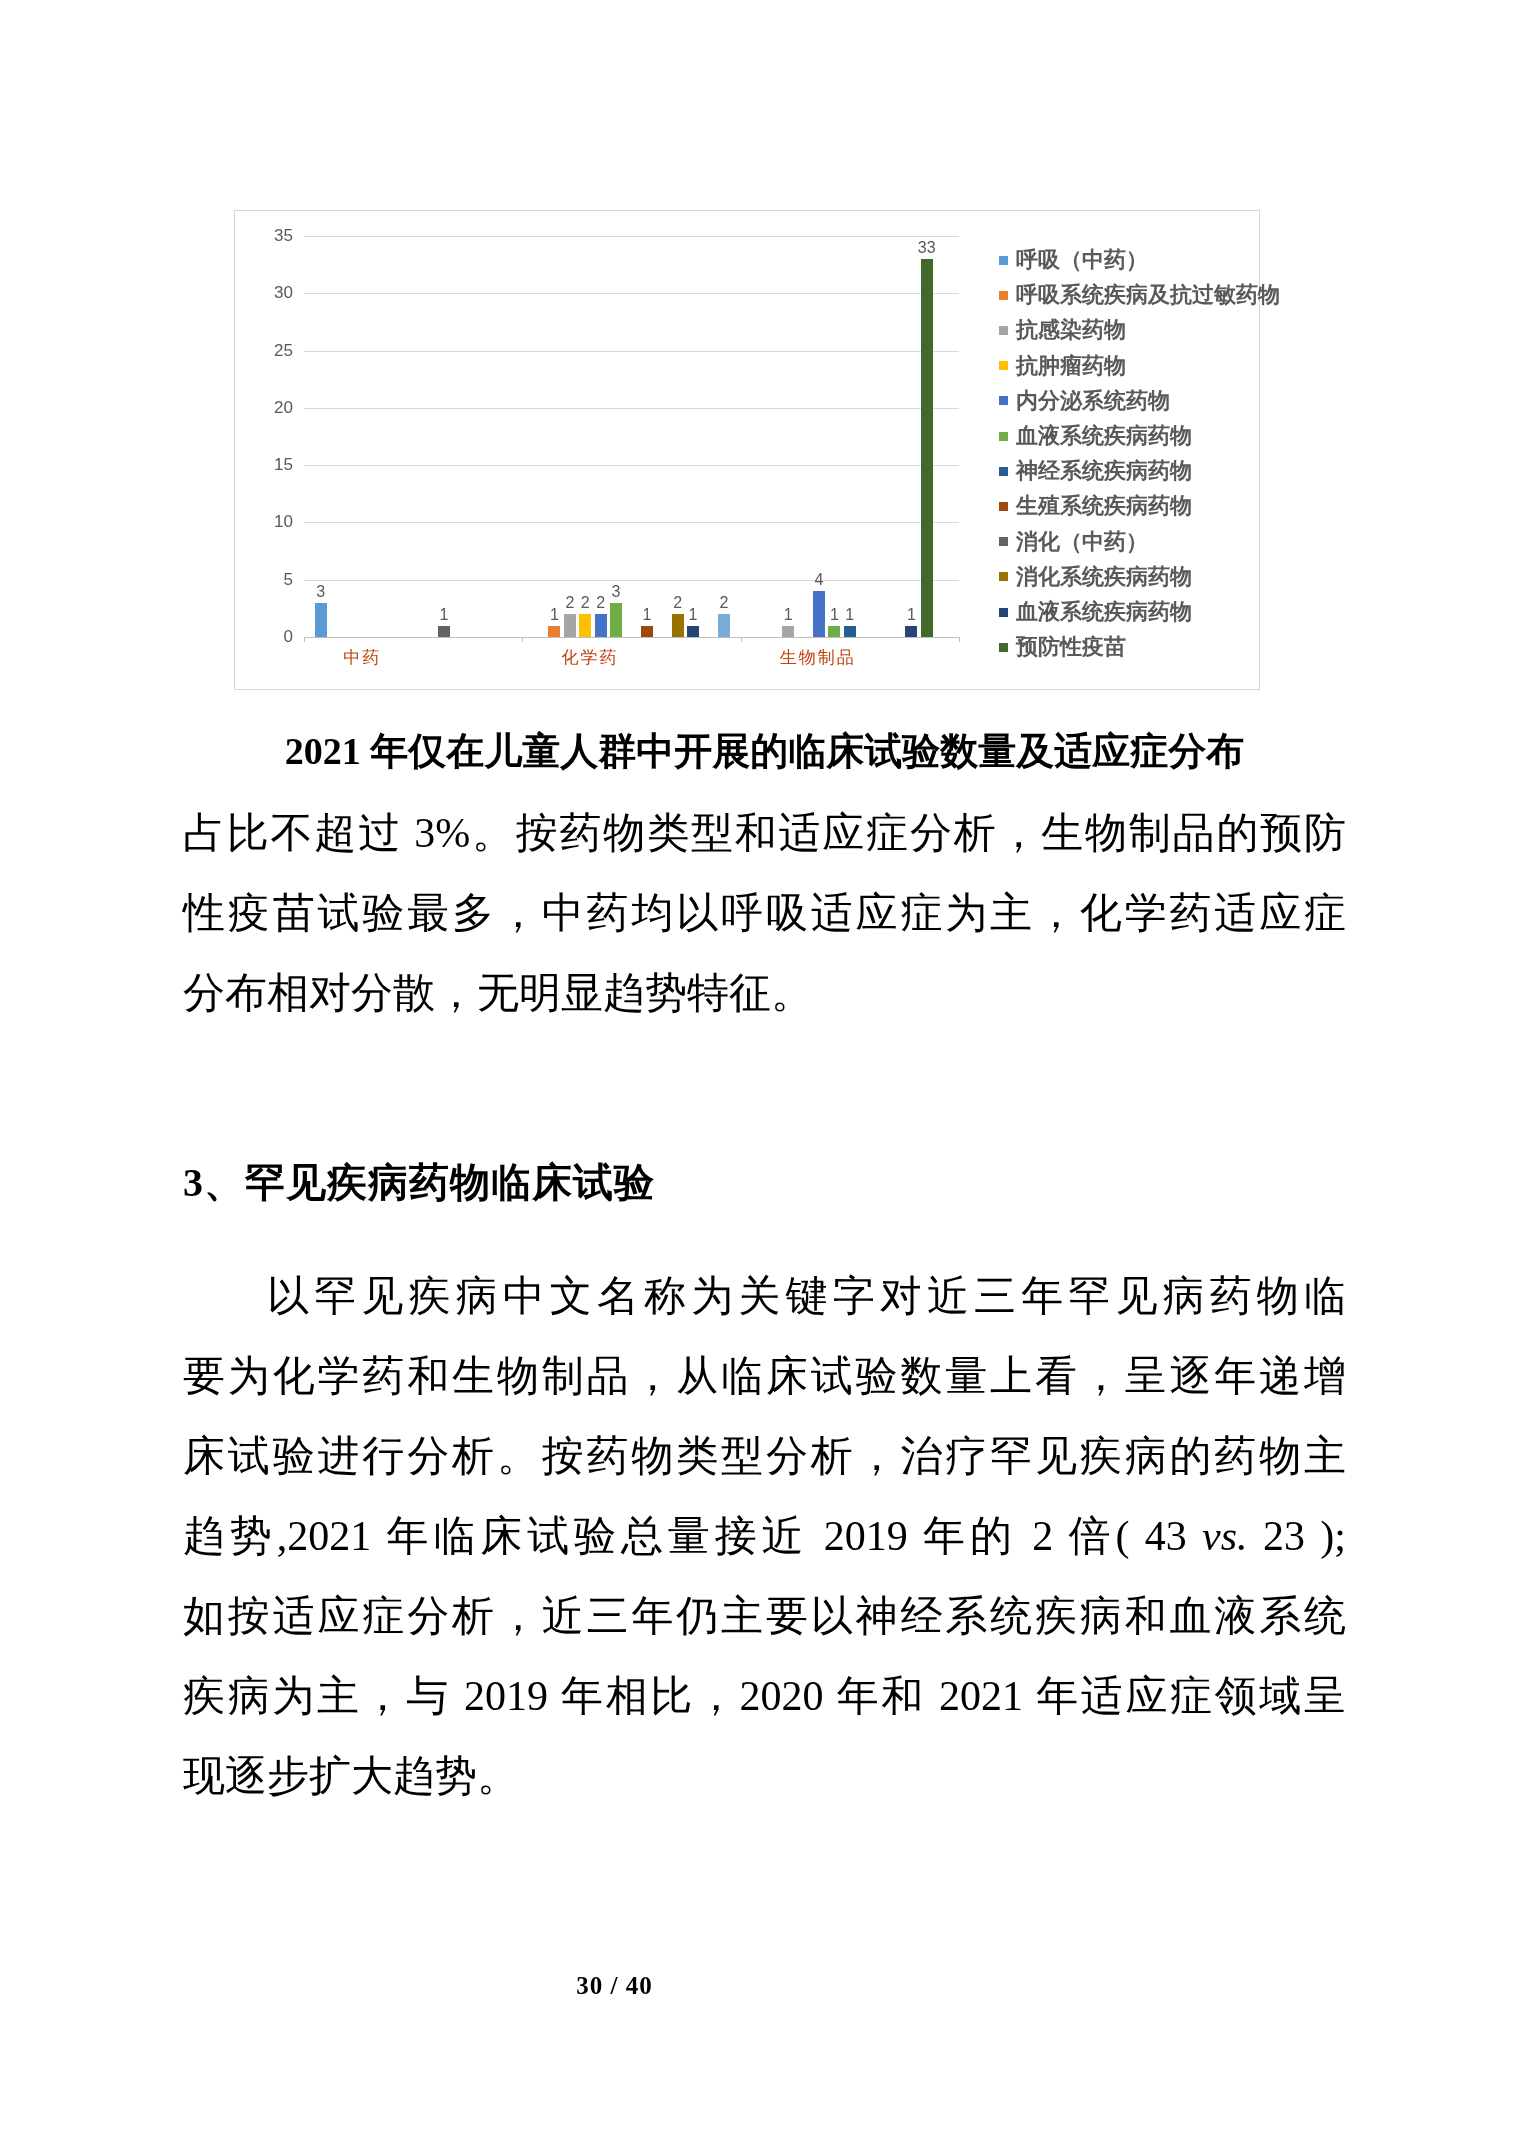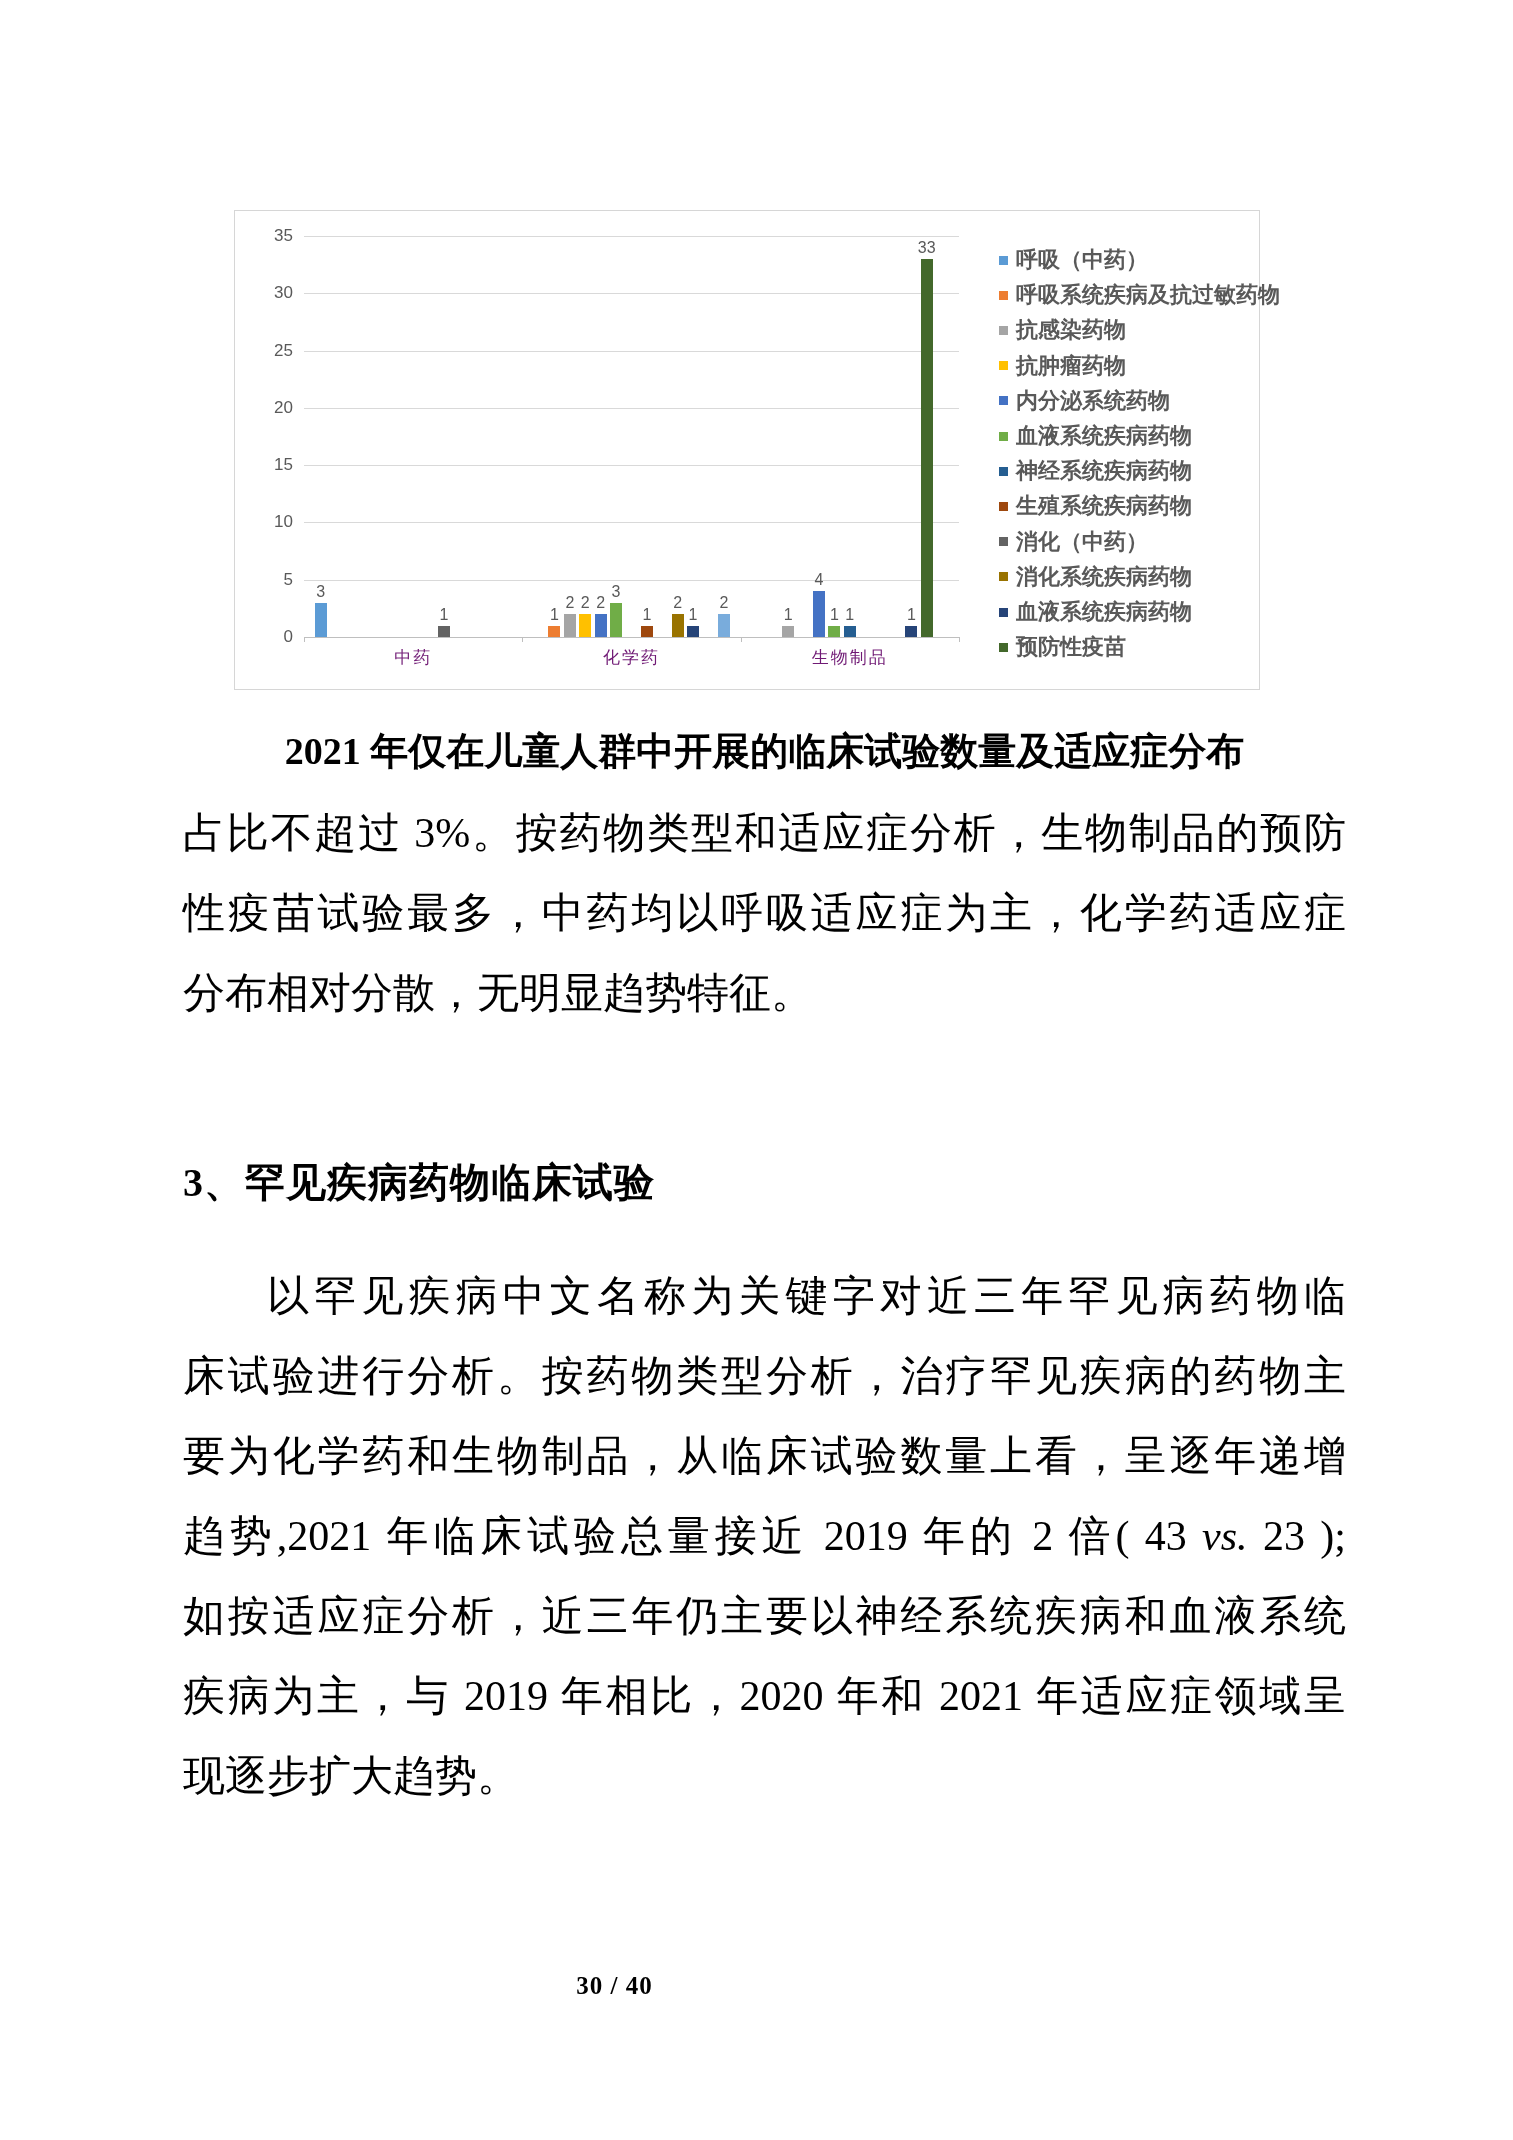--- a/index.html
+++ b/index.html
@@ -7,21 +7,21 @@
         font-family:"Liberation Serif","DejaVu Serif",serif;color:#000;}
 
   
   .chart-box{position:absolute;left:234px;top:210px;width:1026px;height:480px;
              box-sizing:border-box;border:1.5px solid #d6d6d6;background:#fff;
              font-family:"Liberation Sans","DejaVu Sans",sans-serif;}
   .gridline{position:absolute;height:1px;background:#d9d9d9;}
   .axisline{position:absolute;height:1px;background:#bfbfbf;}
   .vtick{position:absolute;width:1px;height:5px;background:#bfbfbf;}
   .ylab{position:absolute;width:44px;text-align:right;font-size:17px;line-height:18px;color:#595959;}
-  .catlab{position:absolute;width:140px;text-align:center;font-size:17px;color:#701a75;letter-spacing:2px;}
+  .catlab{position:absolute;width:140px;text-align:left;font-size:17px;color:#c2410c;letter-spacing:2px;}
   .bar{position:absolute;}
   .barlab{position:absolute;width:36px;text-align:center;font-size:16px;color:#595959;}
   .leg{position:absolute;display:flex;align-items:center;}
   .leg .sw{width:9px;height:9px;margin-right:8px;flex:none;}
   .leg .lt{font-size:22px;color:#595959;white-space:nowrap;font-weight:bold;}
 
   
   .caption{position:absolute;left:183px;top:727px;width:1163px;text-align:center;
            font-size:38px;font-weight:bold;line-height:48px;}
   .para{position:absolute;left:183px;width:1163px;}
@@ -152,22 +152,22 @@
   <div class="para" id="para1" style="top:793px">
       <div class="pline">占比不超过 3%。按药物类型和适应症分析，生物制品的预防</div>
       <div class="pline">性疫苗试验最多，中药均以呼吸适应症为主，化学药适应症</div>
       <div class="pline lastline">分布相对分散，无明显趋势特征。</div>
     </div>
 
   <div class="heading">3、罕见疾病药物临床试验</div>
 
   <div class="para" id="para2" style="top:1256px">
       <div class="pline indent">以罕见疾病中文名称为关键字对近三年罕见病药物临</div>
+      <div class="pline">要为化学药和生物制品，从临床试验数量上看，呈逐年递增</div>
       <div class="pline">床试验进行分析。按药物类型分析，治疗罕见疾病的药物主</div>
-      <div class="pline">要为化学药和生物制品，从临床试验数量上看，呈逐年递增</div>
       <div class="pline"><span>趋势,2021 年临床试验总量接近 2019 年的 2 倍( 43 </span><span class="it">vs.</span><span> 23 );</span></div>
       <div class="pline">如按适应症分析，近三年仍主要以神经系统疾病和血液系统</div>
       <div class="pline">疾病为主，与 2019 年相比，2020 年和 2021 年适应症领域呈</div>
       <div class="pline lastline">现逐步扩大趋势。</div>
     </div>
 
   <div class="footer">30 / 40</div>
 
 </div>
 

